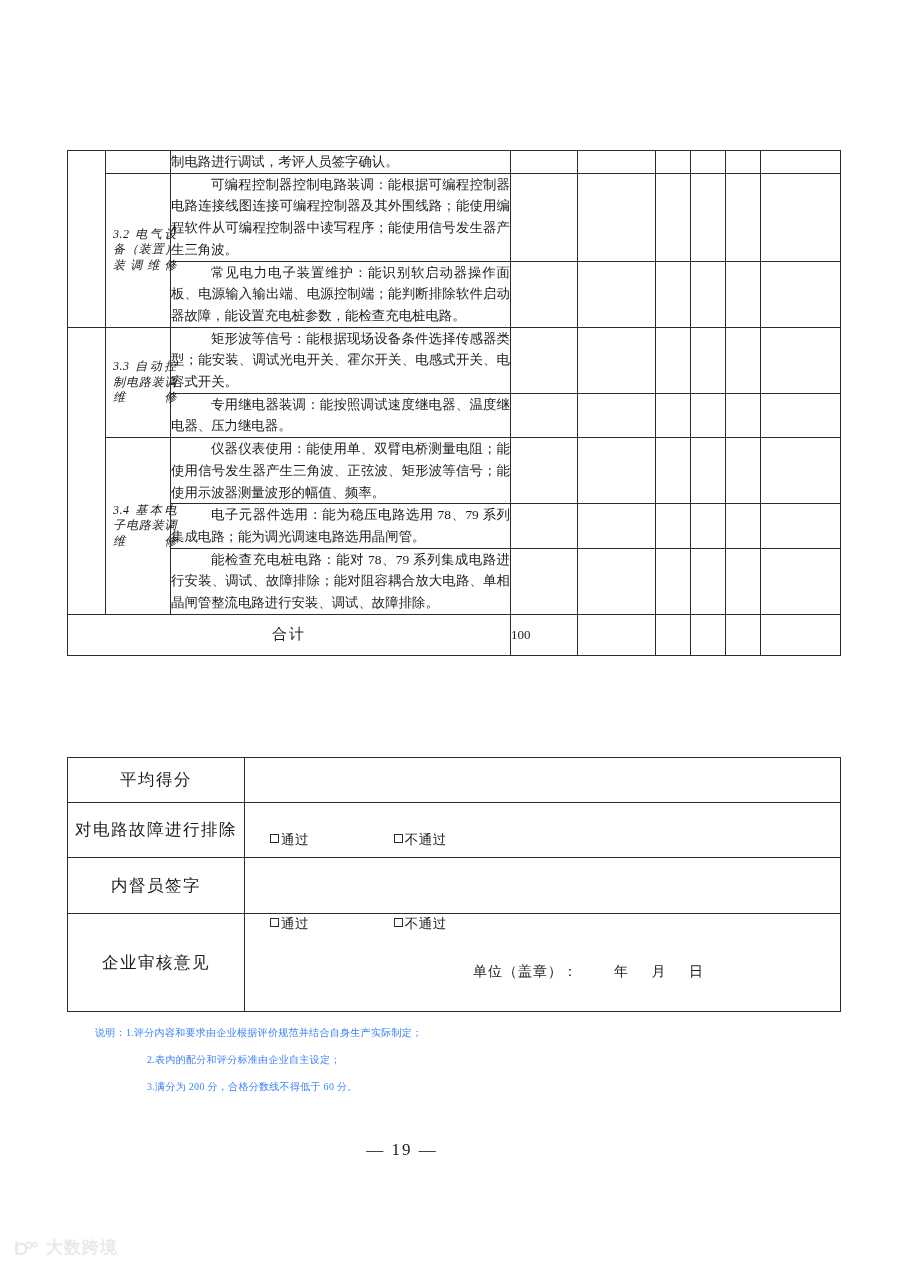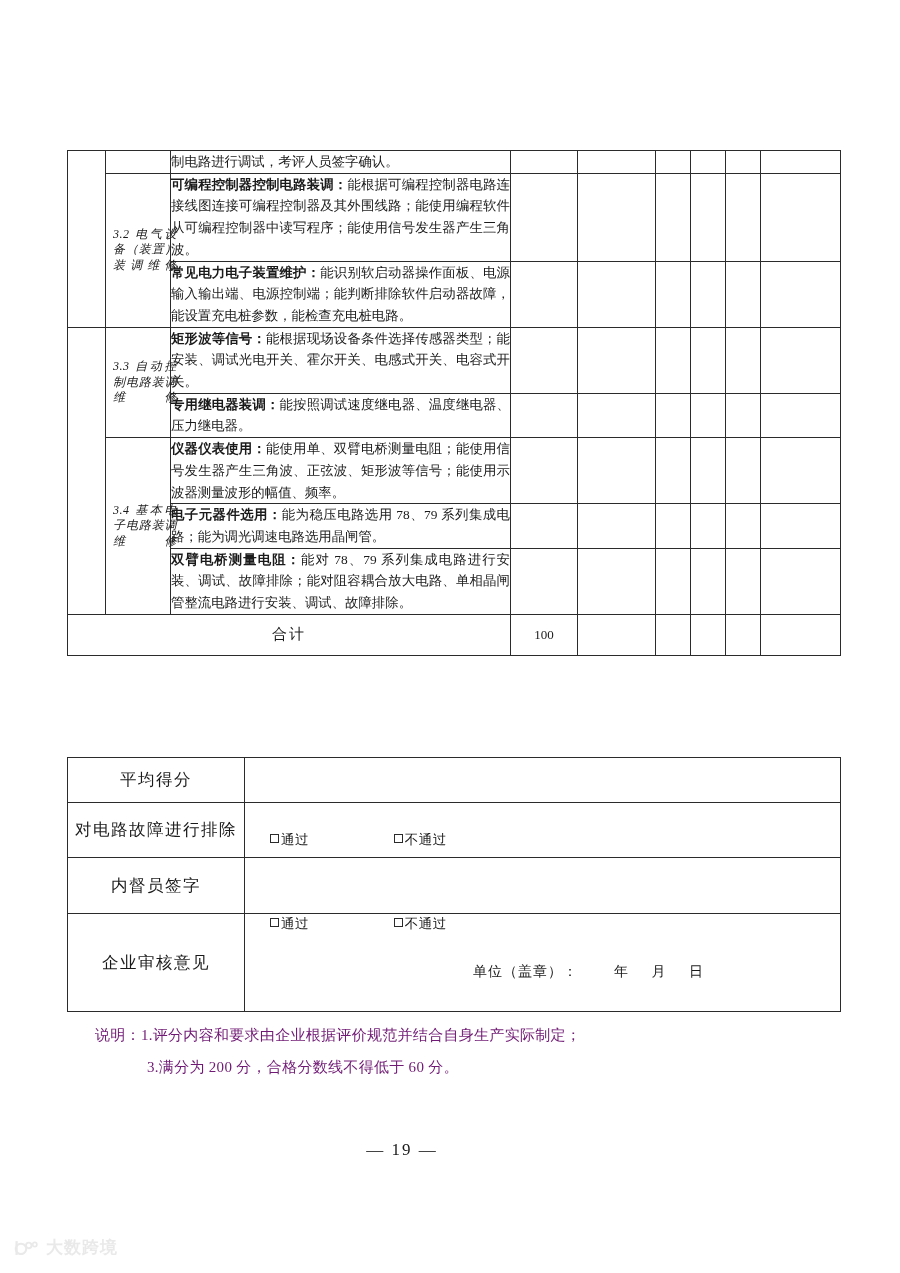--- a/index.html
+++ b/index.html
@@ -66,25 +66,26 @@
   .content {
     font-size: 13.4px;
     line-height: 1.62;
     padding: 7px 9px 7px 9px;
     text-align: justify;
     text-align-last: left;
     vertical-align: middle;
     word-break: break-all;
   }
   .content b {
-    font-weight: bold;
+    font-weight: normal;
+    margin-left: 40px;
   }
 
   .score {
-    text-align: center;
+    text-align: left;
     font-size: 13px;
     margin-top: 11px;
   }
 
   .sumrow td {
     height: 40px;
   }
   .sum-label {
     text-align: center;
     font-size: 15px;
@@ -147,23 +148,23 @@
     letter-spacing: 1px;
     white-space: pre;
   }
 
   
   .notes {
     position: absolute;
     left: 95px;
     top: 1028px;
     width: 740px;
-    font-size: 15px;
+    font-size: 10px;
     line-height: 1;
-    color: #701a75;
+    color: #3b82f6;
   }
   .note-line {
     margin-bottom: 17px;
     letter-spacing: 0.3px;
   }
   .note-indent {
     padding-left: 52px;
   }
 
   .pageno {
@@ -307,21 +308,21 @@
         <td class="score"></td>
         <td></td>
         <td></td>
         <td></td>
         <td></td>
         <td></td>
       </tr>
 
       <tr>
         <td class="content">
-          <b>双臂电桥测量电阻：</b><span>能对 78、79 系列集成电路进行安装、调试、故障排除；能对阻容耦合放大电路、单相晶闸管整流电路进行安装、调试、故障排除。</span>
+          <b>能检查充电桩电路：</b><span>能对 78、79 系列集成电路进行安装、调试、故障排除；能对阻容耦合放大电路、单相晶闸管整流电路进行安装、调试、故障排除。</span>
         </td>
         <td class="score"></td>
         <td></td>
         <td></td>
         <td></td>
         <td></td>
         <td></td>
       </tr>
 
       <tr class="sumrow">
@@ -372,20 +373,21 @@
             <span class="chk"><span class="box"></span><span>不通过</span></span>
           </span>
           <div class="stamp-line">单位（盖章）：        年     月     日</div>
         </td>
       </tr>
     </tbody>
   </table>
 
   <div class="notes">
     <div class="note-line"><span>说明：</span><span>1.评分内容和要求由企业根据评价规范并结合自身生产实际制定；</span></div>
+    <div class="note-line note-indent"><span>2.表内的配分和评分标准由企业自主设定；</span></div>
     <div class="note-line note-indent"><span>3.满分为 200 分，合格分数线不得低于 60 分。</span></div>
   </div>
 
   <div class="pageno">— 19 —</div>
 
   <div class="watermark">
     <svg class="wm-logo" viewBox="0 0 30 24">
       <path d="M3 4 L3 20" stroke="#e8e8e8" stroke-width="2.6" fill="none"></path>
       <path d="M8 7 a6 6 0 1 0 0.1 0 Z" fill="none" stroke="#e8e8e8" stroke-width="2.4"></path>
       <circle cx="17" cy="9" r="3.2" fill="none" stroke="#e8e8e8" stroke-width="2.2"></circle>

